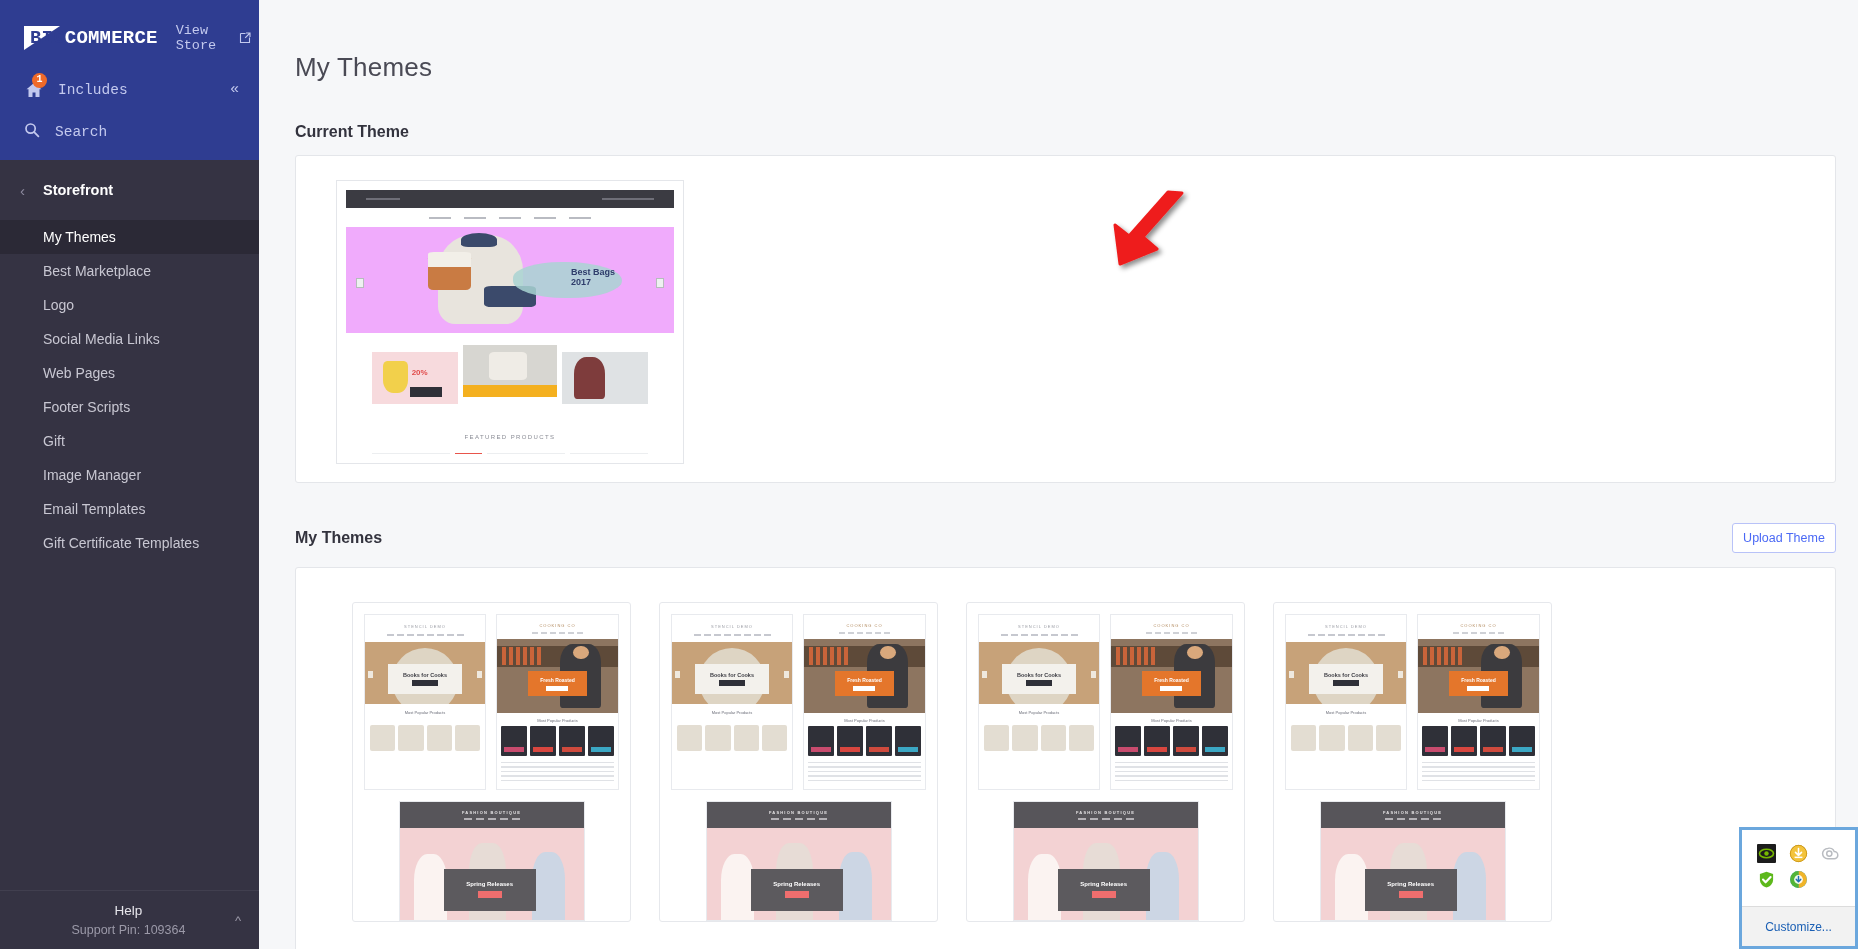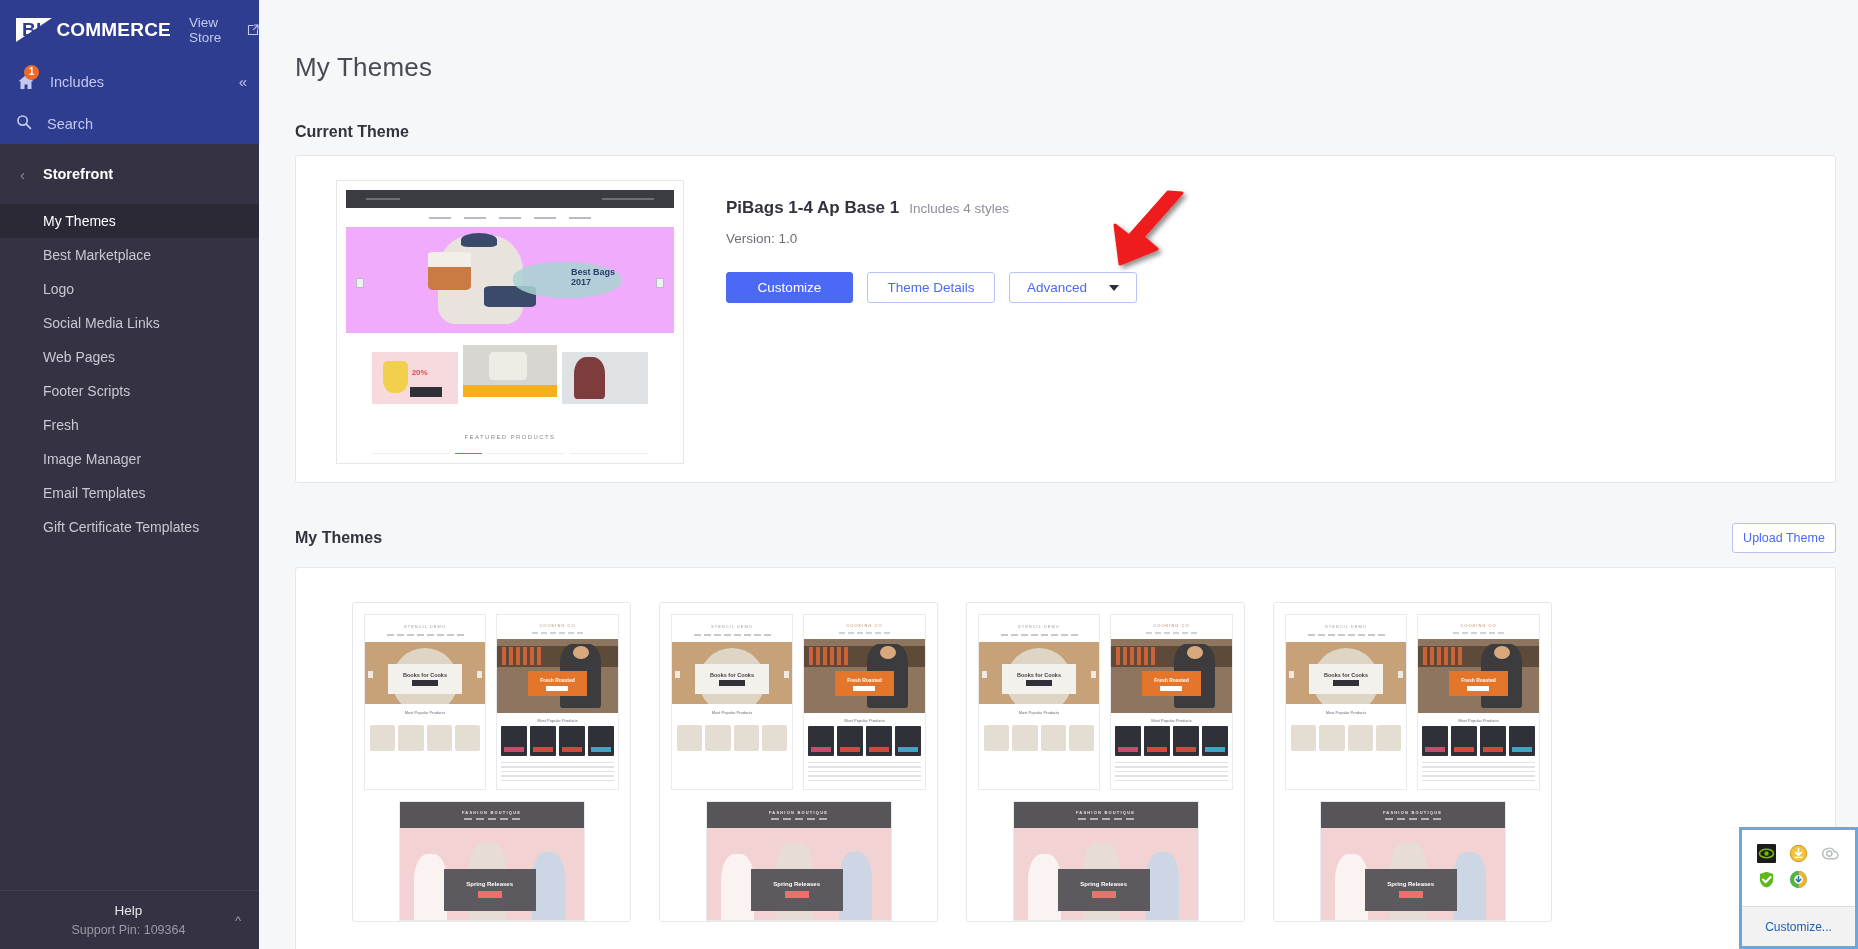--- a/index.html
+++ b/index.html
@@ -13,21 +13,21 @@
 
   
   #sidebar {
     width: 259px; height: 949px;
     background: #353343;
     flex: 0 0 259px;
     position: relative;
     display: flex;
     flex-direction: column;
   }
-  .sb-top { background: #2f3d91; padding: 0; }
+  .sb-top { background: #2f3d91; padding: 8px; font-family: Liberation Mono, monospace; }
   .brand-row {
     height: 59px;
     display: flex; align-items: center;
     padding-left: 16px; gap: 18px;
   }
   .logo { display: flex; align-items: center; height: 26px; }
   .logo-mark {
     width: 36px; height: 24px;
     position: relative; overflow: hidden;
   }
@@ -351,21 +351,21 @@
       <div class="sb-item">
         <span>Social Media Links</span>
       </div>
       <div class="sb-item">
         <span>Web Pages</span>
       </div>
       <div class="sb-item">
         <span>Footer Scripts</span>
       </div>
       <div class="sb-item">
-        <span>Fresh</span>
+        <span>Gift</span>
       </div>
       <div class="sb-item">
         <span>Image Manager</span>
       </div>
       <div class="sb-item">
         <span>Email Templates</span>
       </div>
       <div class="sb-item">
         <span>Gift Certificate Templates</span>
       </div>
@@ -432,35 +432,20 @@
         <div class="feat">FEATURED PRODUCTS</div>
         <div class="featrow">
           <span></span>
           <span class="on"></span>
           <span></span>
           <span></span>
         </div>
       </div>
     </div>
 
-    <div class="theme-meta">
-      <div class="theme-name-row">
-        <span class="theme-name">PiBags 1-4 Ap Base 1</span>
-        <span class="theme-styles">Includes 4 styles</span>
-      </div>
-      <div class="theme-version">Version: 1.0</div>
-      <div class="btn-row">
-        <div class="btn btn-primary">Customize</div>
-        <div class="btn btn-outline" id="theme-details-btn">Theme Details</div>
-        <div class="btn btn-outline" id="advanced-btn">
-          <span>Advanced</span>
-          <span class="caret"></span>
-        </div>
-      </div>
-    </div>
   </div>
 
   <div class="mythemes-head-row">
     <div class="sec-head" style="margin-top:0">My Themes</div>
     <div class="btn-upload">Upload Theme</div>
   </div>
 
   <div class="card" id="themes-grid-card">
     <div class="grid" id="themes-grid">
         <div class="theme-cell">

